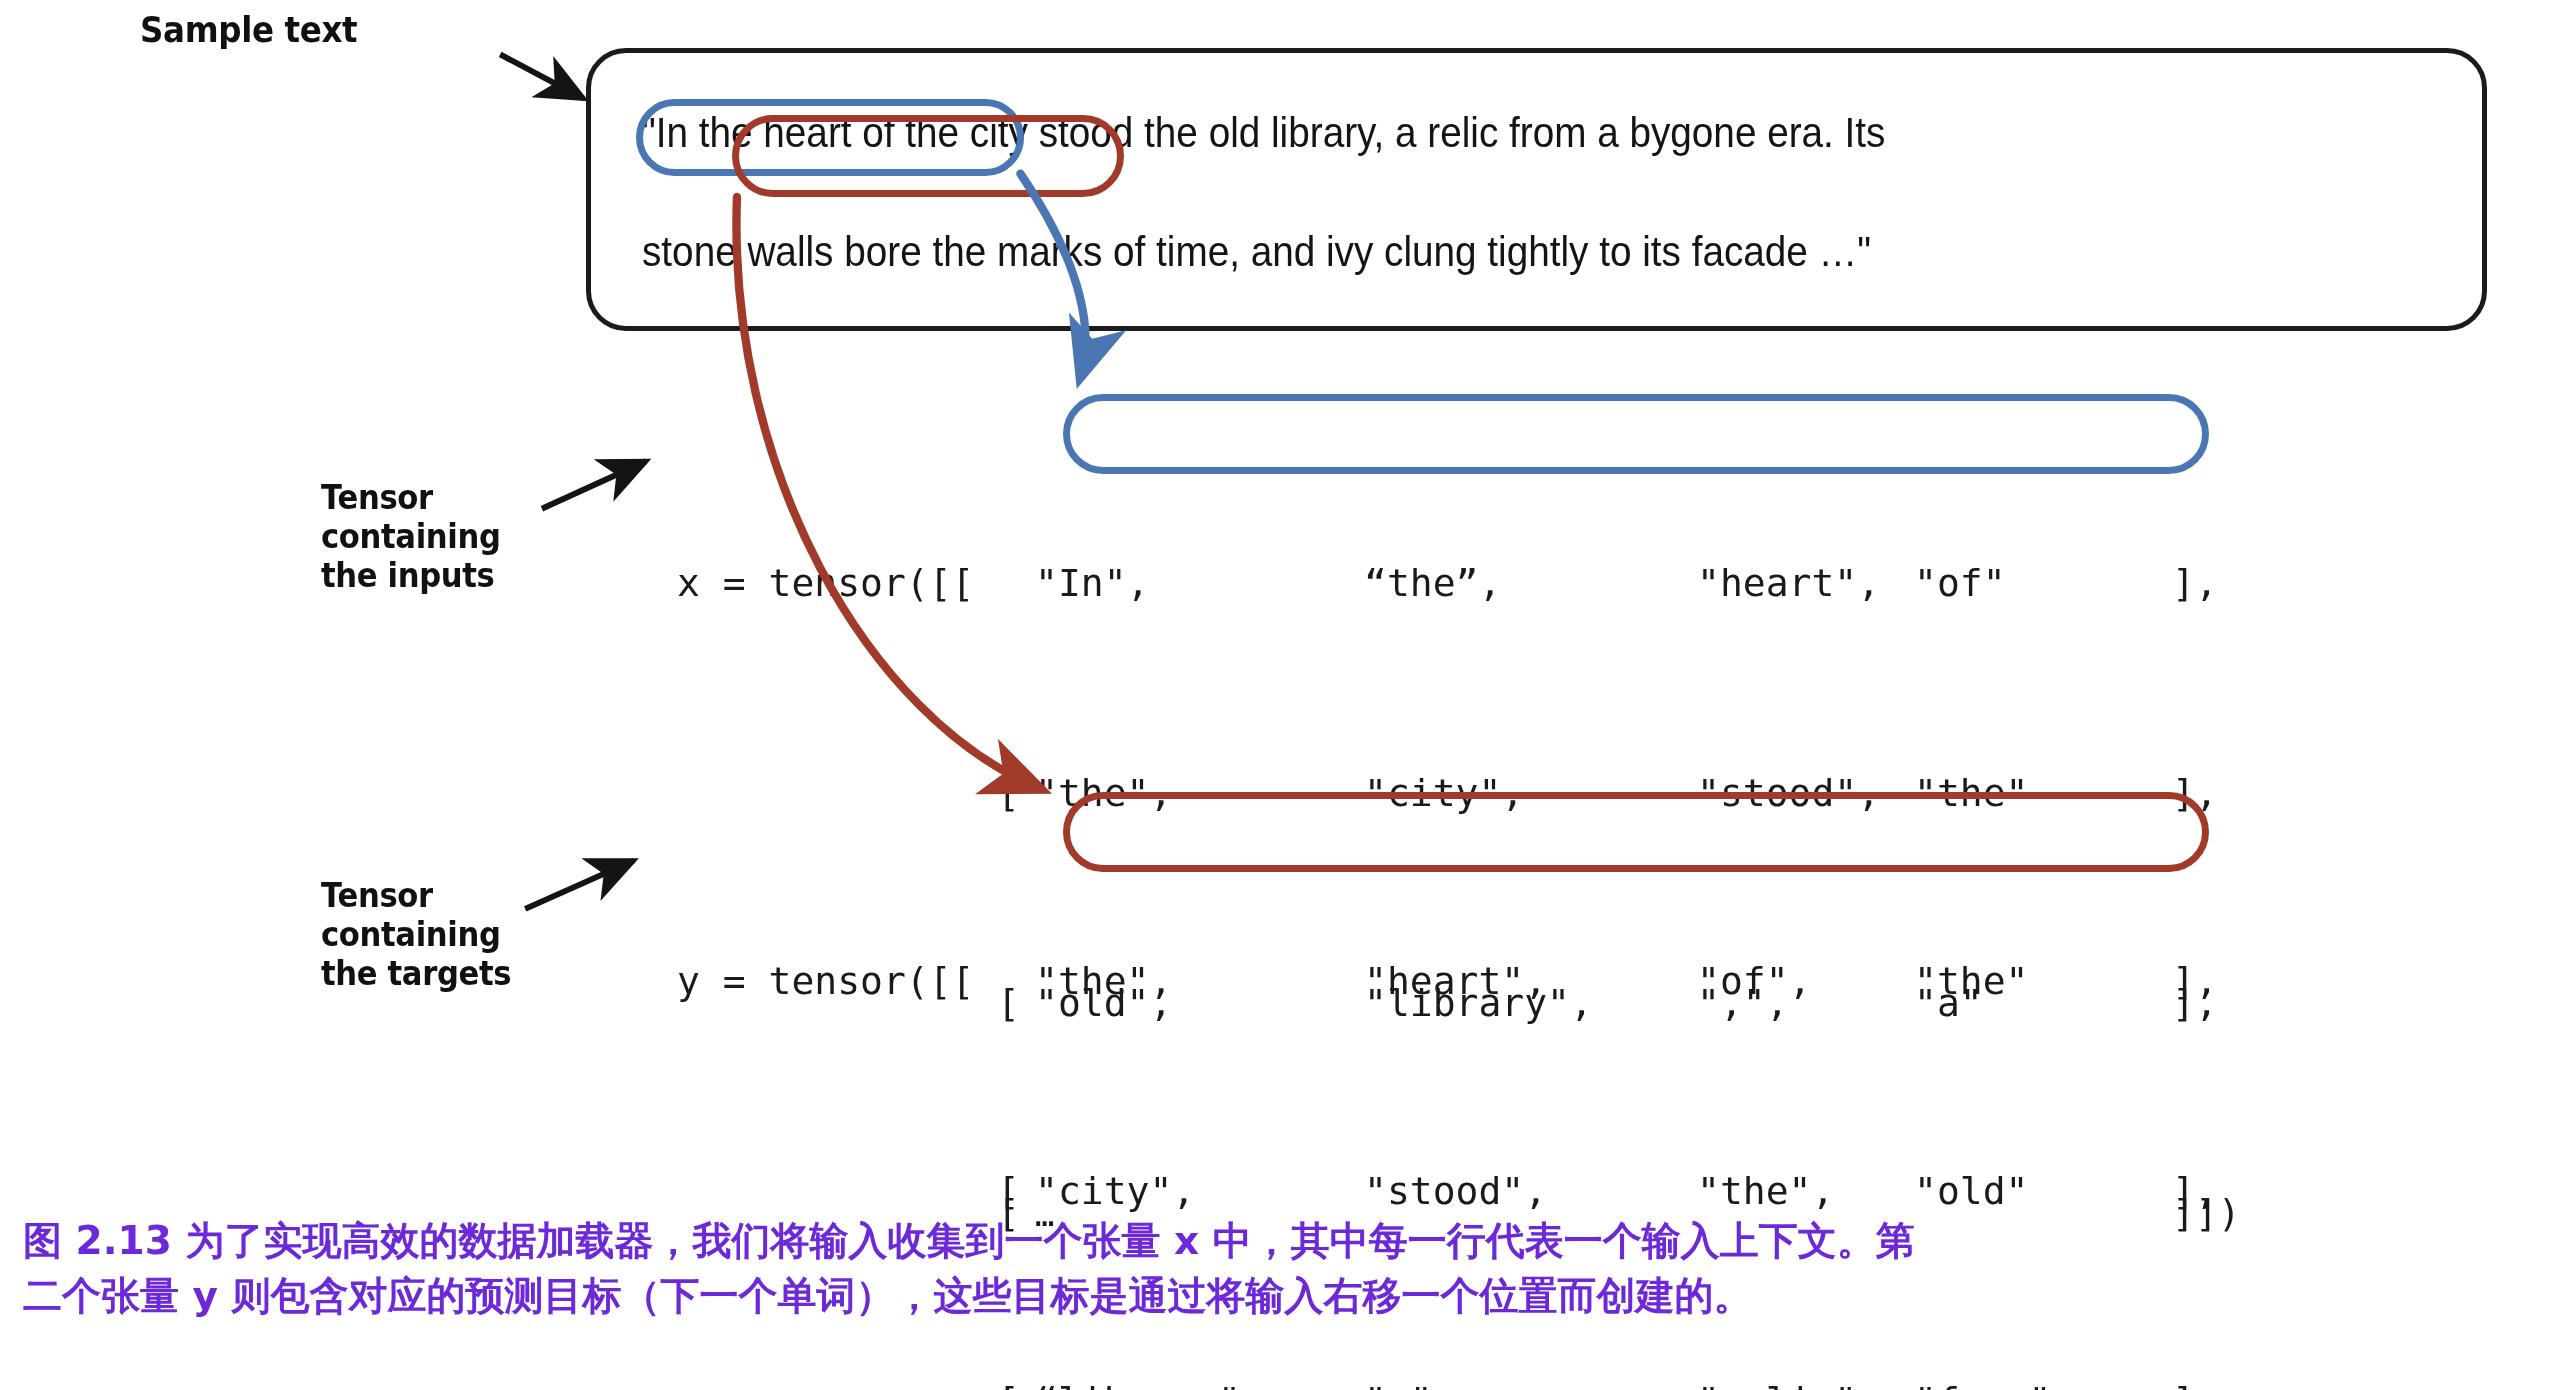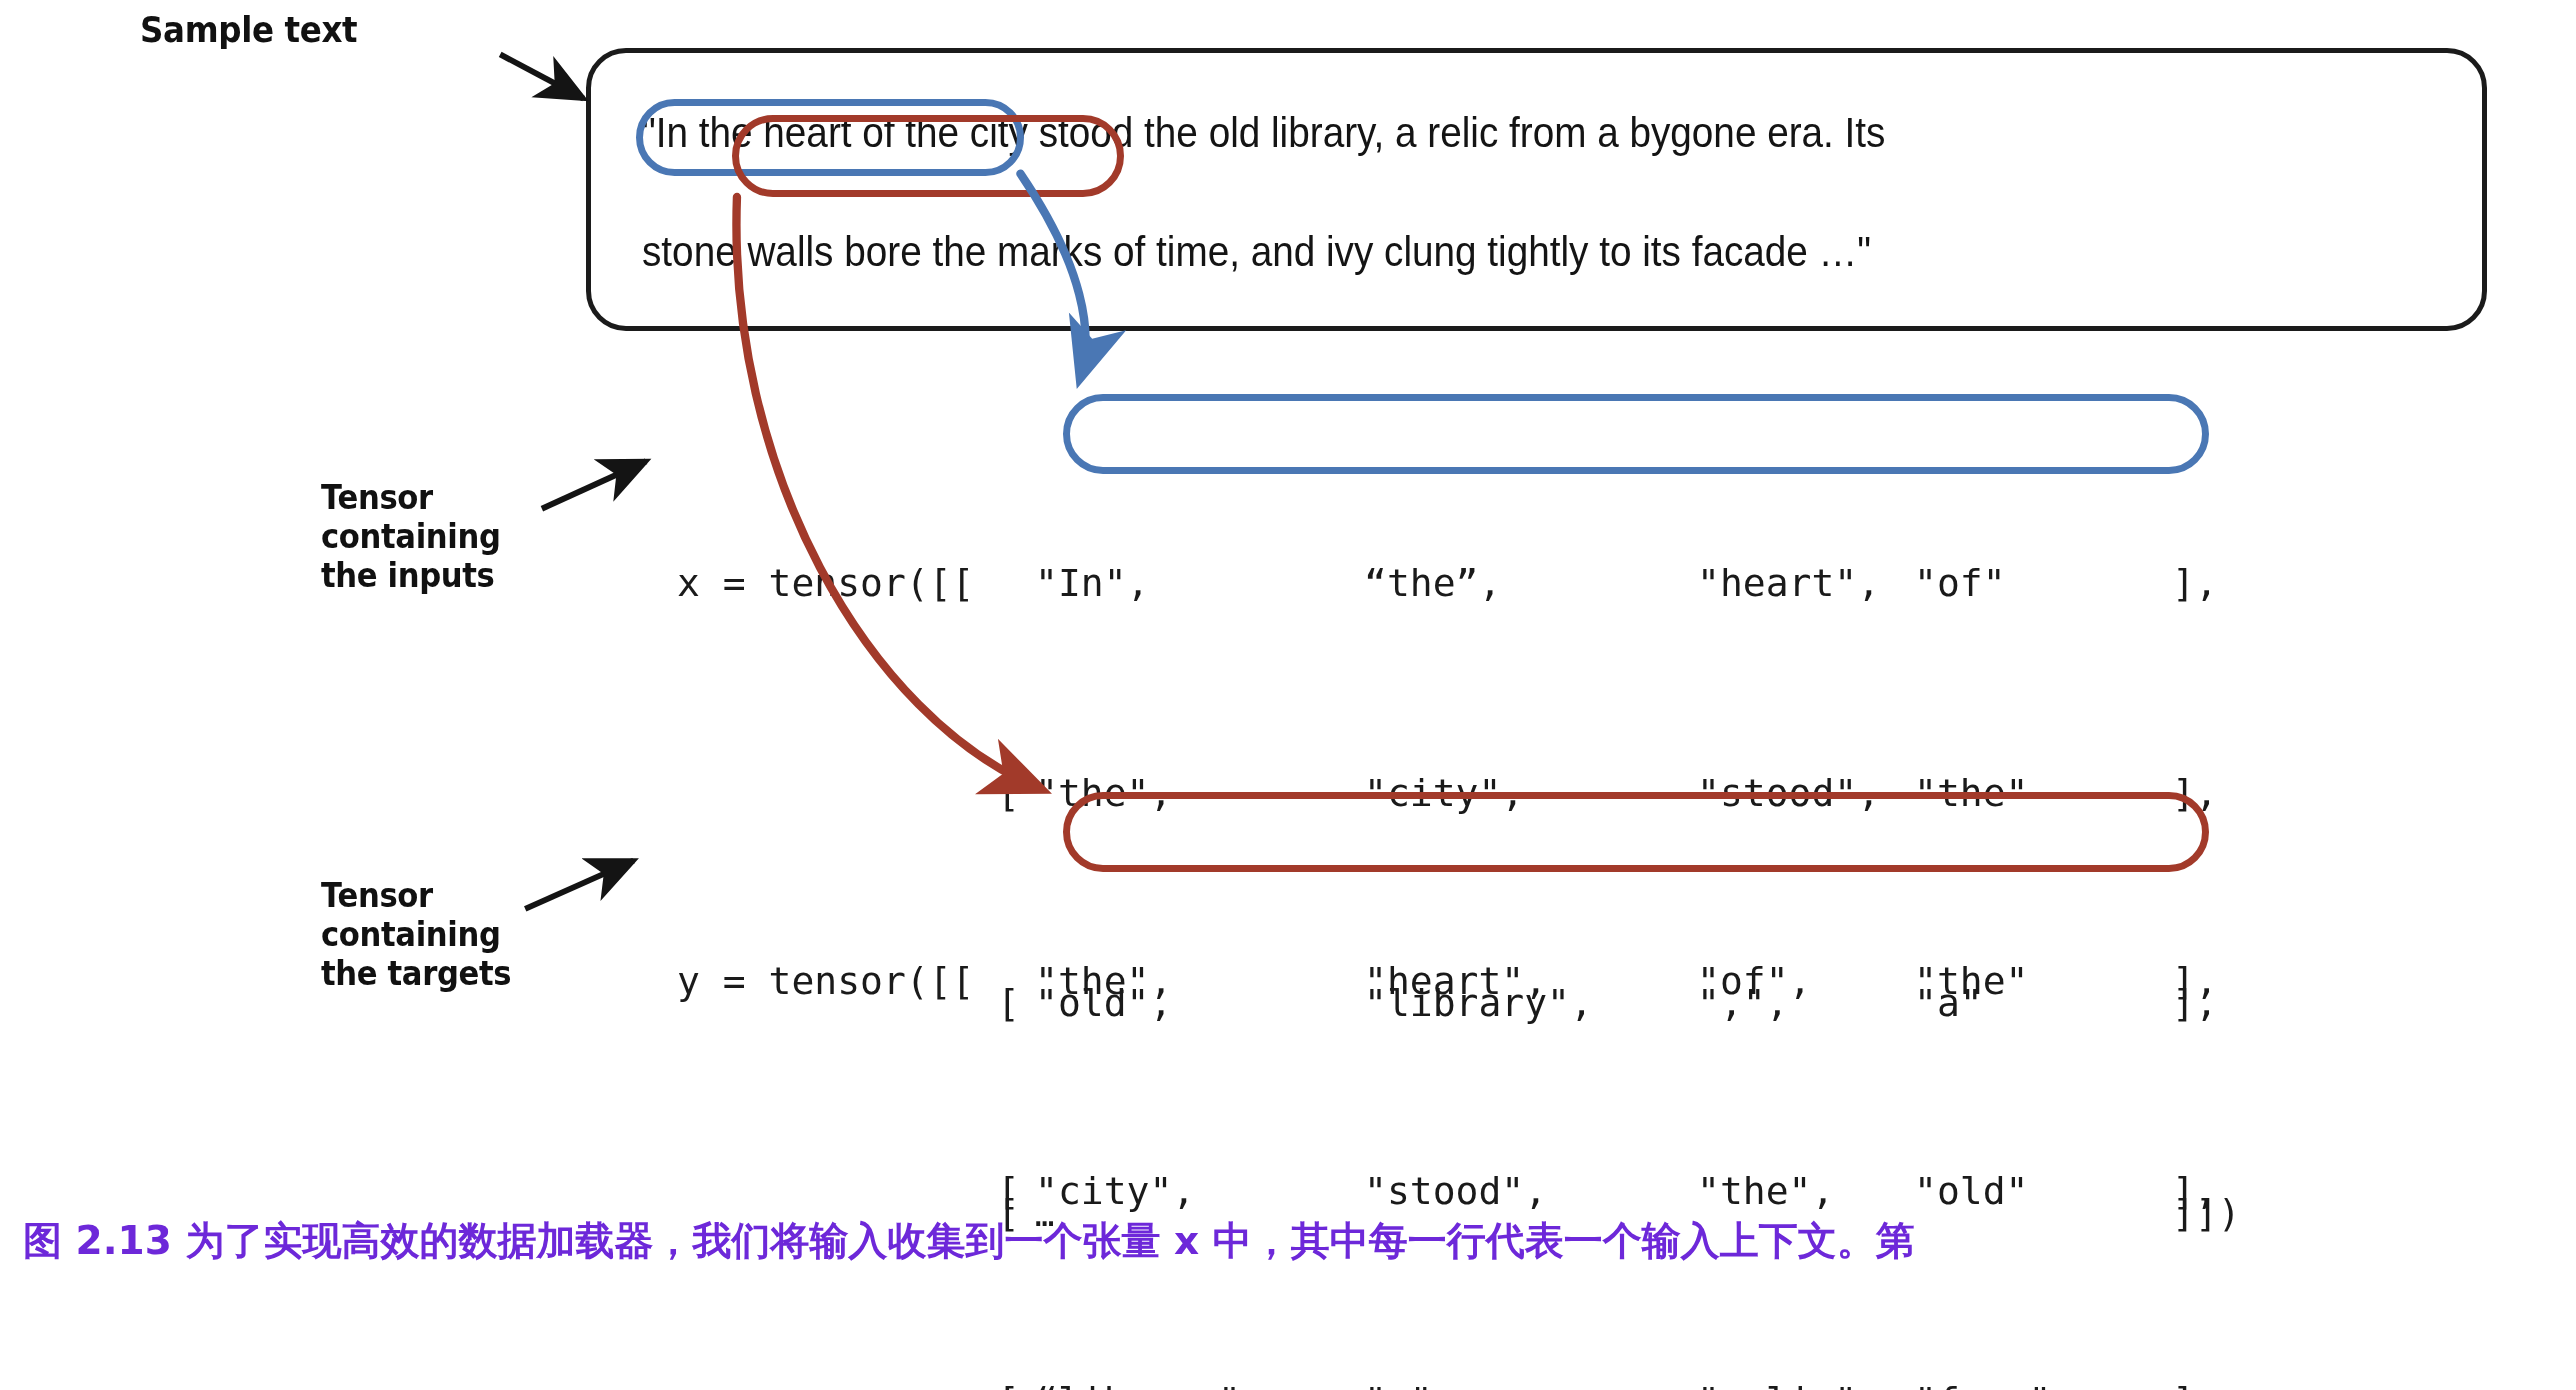--- a/index.html
+++ b/index.html
@@ -137,16 +137,17 @@
 
     <path d="M 630,1090 L 760,1032" stroke="#141414" stroke-width="7" fill="none" marker-end="url(#ah-black)"></path>
 
     <path d="M 1224,208 C 1300,320 1312,400 1296,452" stroke="#4a77b4" stroke-width="10" fill="none" stroke-linecap="round" marker-end="url(#ah-blue)"></path>
 
     <path d="M 884,236 C 872,560 1040,860 1248,946" stroke="#a23a2a" stroke-width="10" fill="none" stroke-linecap="round" marker-end="url(#ah-red)"></path>
   </svg>
 
   <div id="caption">
     <span class="cap-line">图 2.13 为了实现高效的数据加载器，我们将输入收集到一个张量 x 中，其中每一行代表一个输入上下文。第</span>
+    <span class="cap-line">二个张量 y 则包含对应的预测目标（下一个单词），这些目标是通过将输入右移一个位置而创建的。</span>
   </div>
 
 </div>
 
 
 </body></html>

